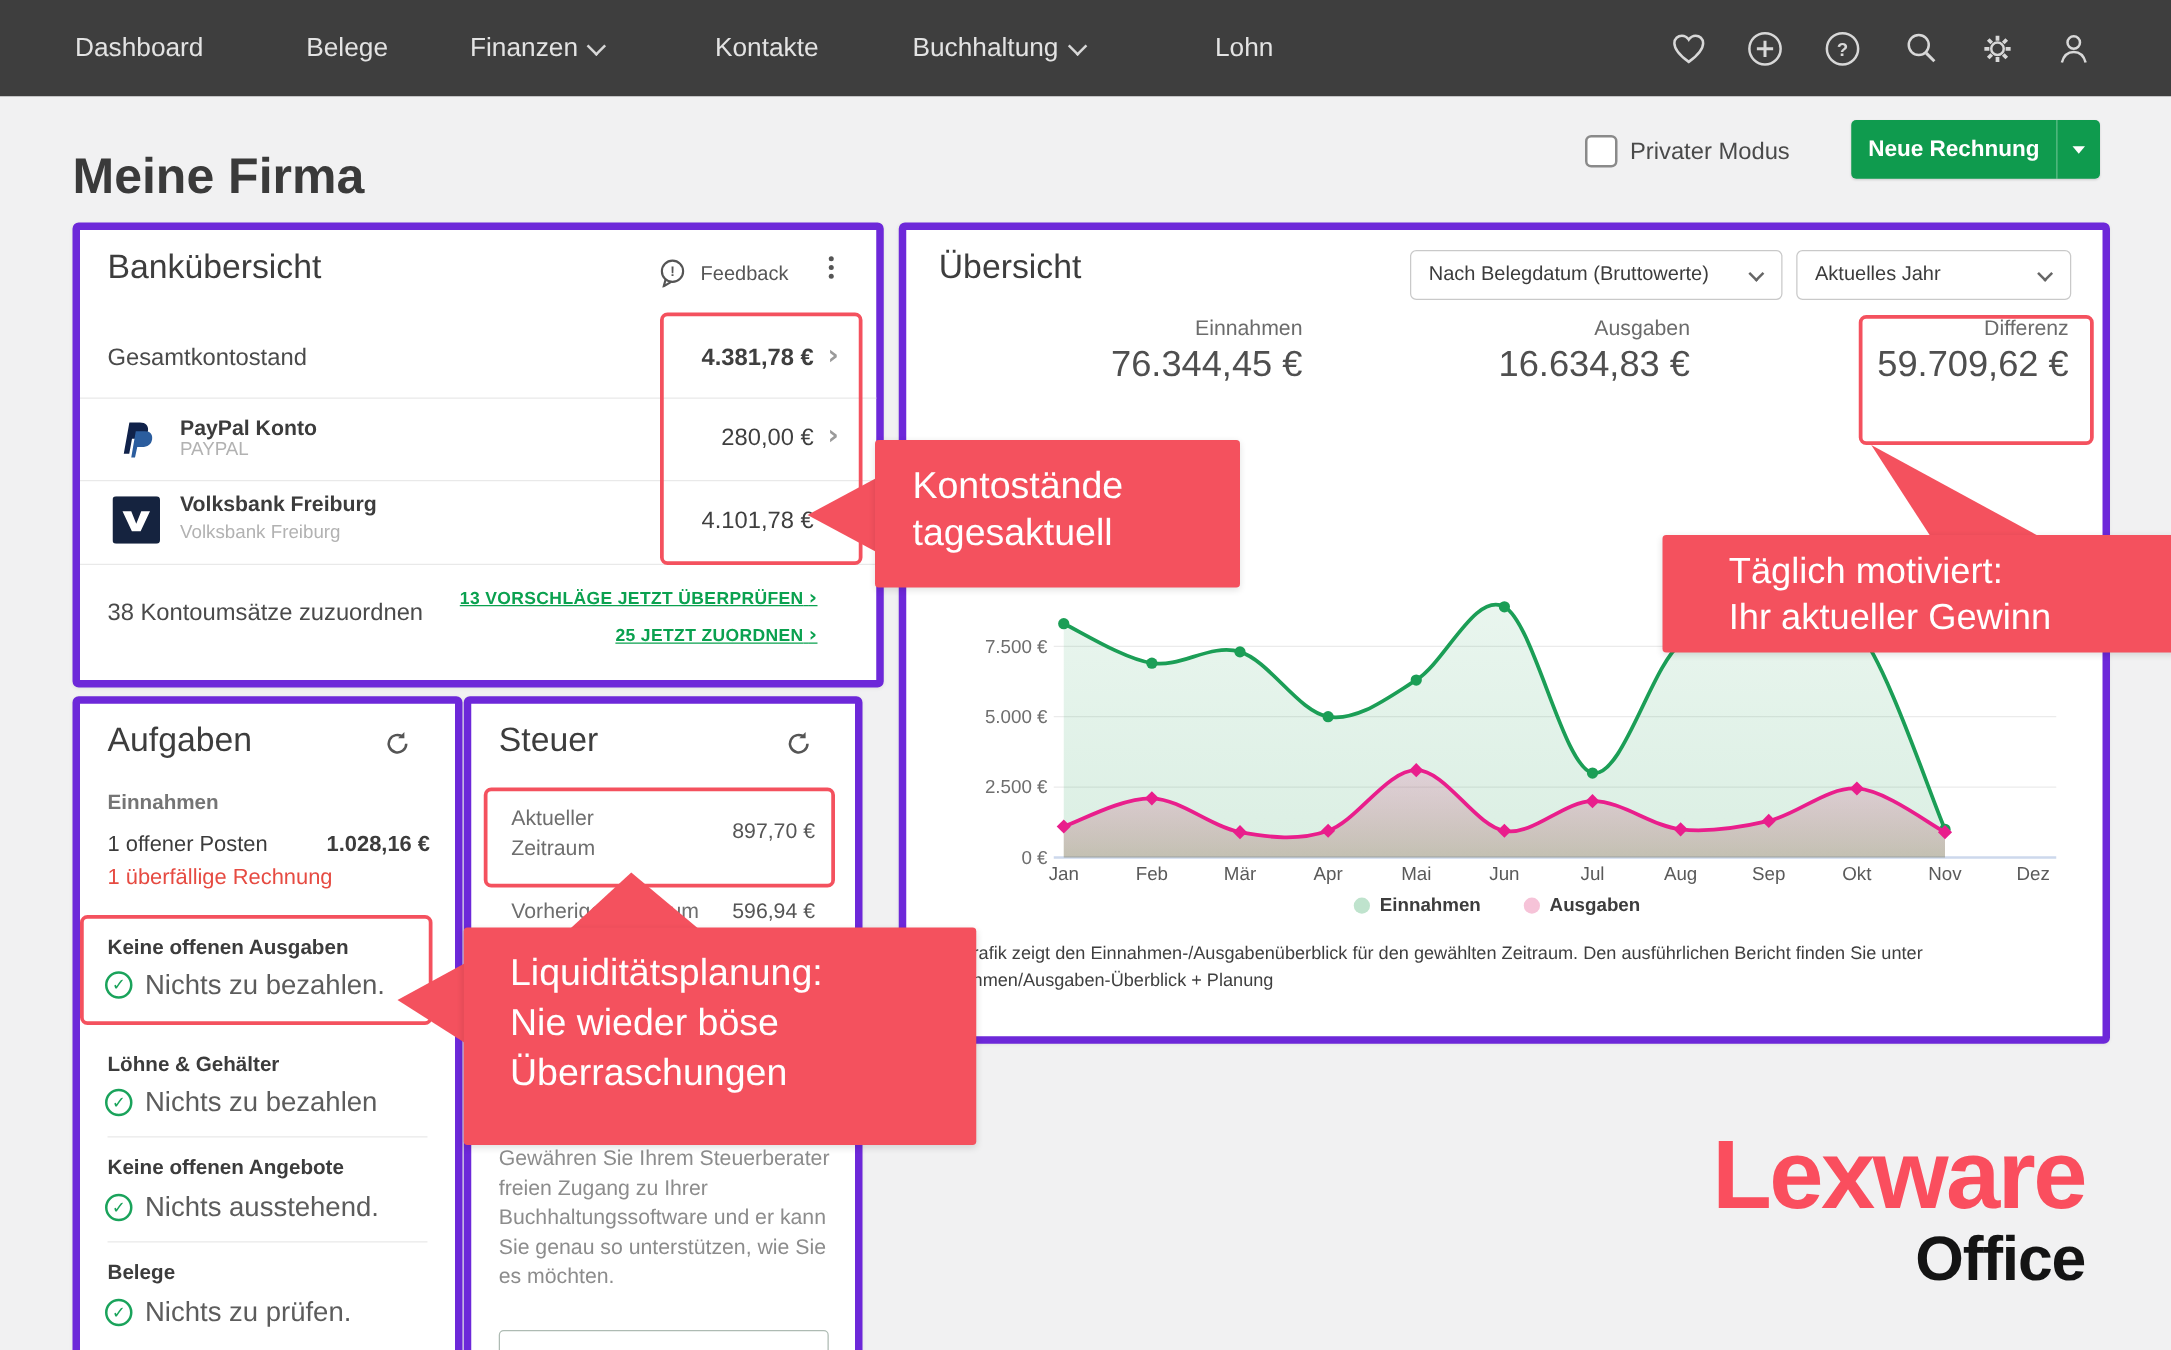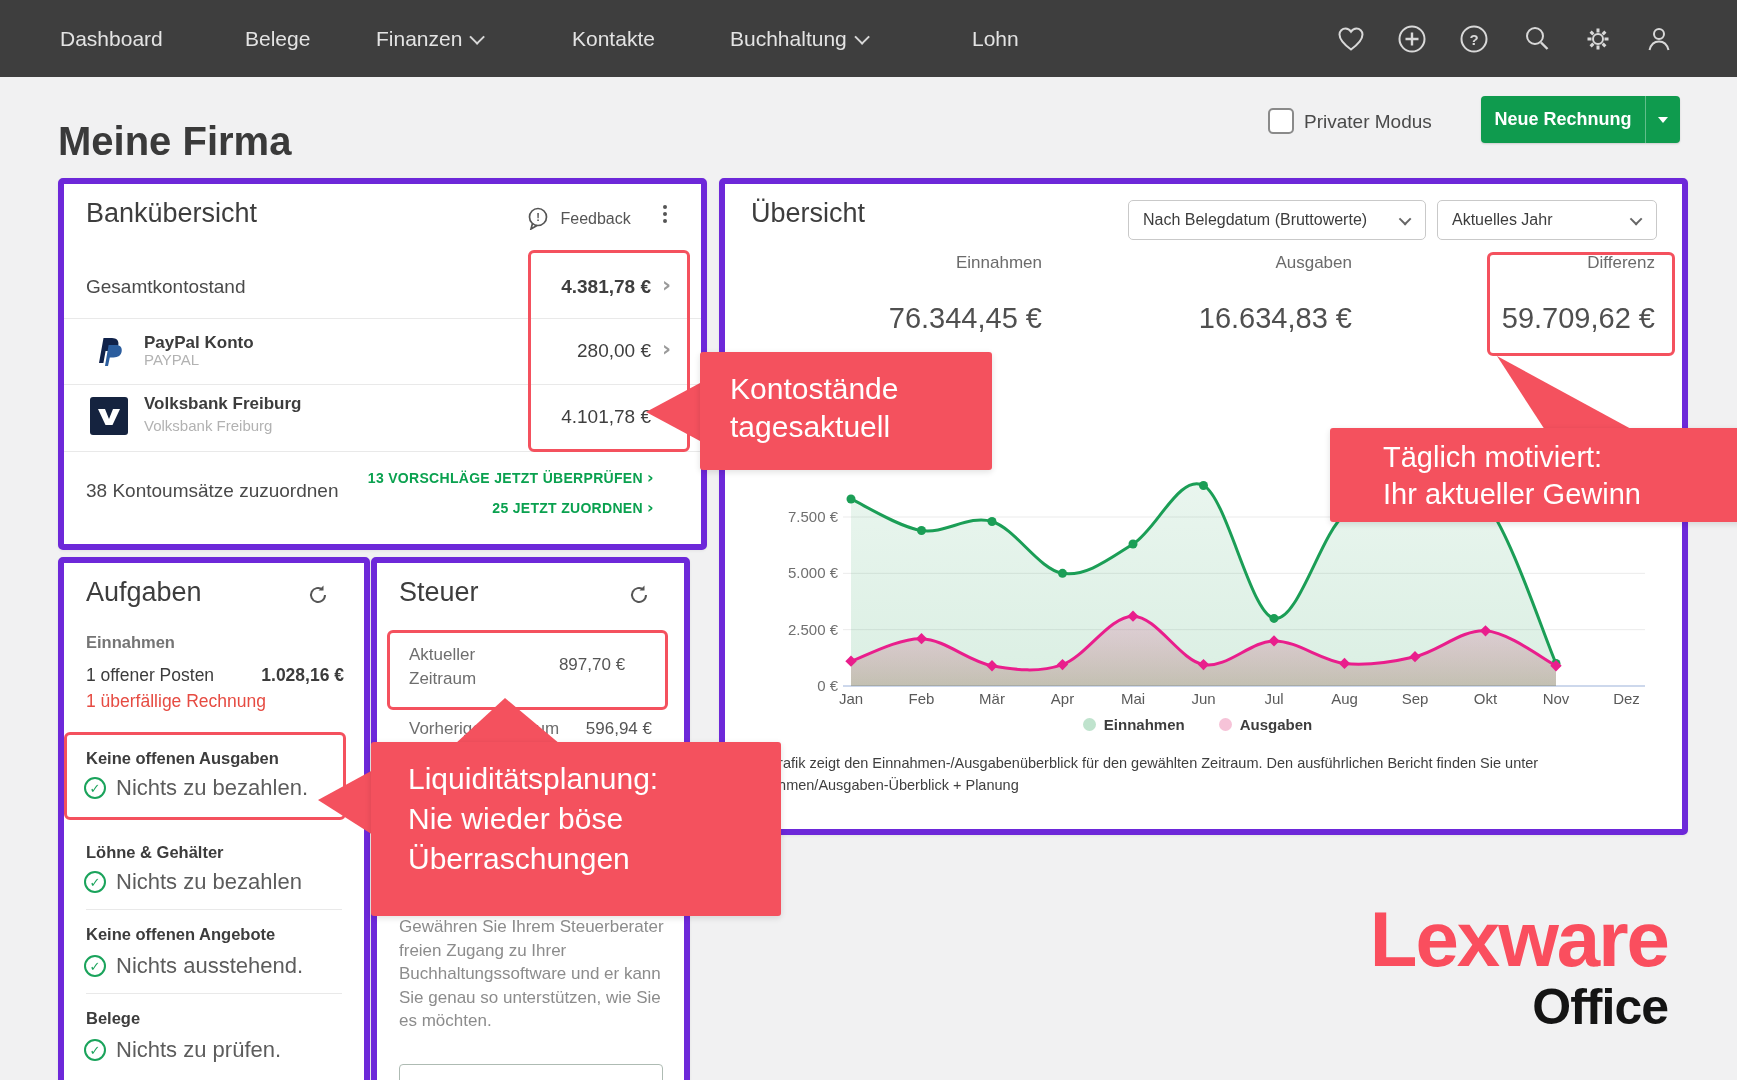--- a/index.html
+++ b/index.html
@@ -30,28 +30,28 @@
   .card{position:absolute;background:#fff;border:6px solid #6d28d9;border-radius:5px;box-shadow:0 1px 3px rgba(0,0,0,.06);z-index:1;}
   .card-title{position:absolute;font-size:27px;font-weight:400;color:var(--ink);}
   .divider{position:absolute;height:1px;background:#e9e9e9;}
   .kebab{position:absolute;width:6px;cursor:pointer;}
   .kebab i{display:block;width:4px;height:4px;border-radius:50%;background:#555;margin:3px auto;}
   .chev{color:#9a9a9a;font-size:22px;font-weight:700;font-family:"DejaVu Sans",sans-serif;}
   .rowlabel{font-size:19px;color:#4a4a4a;}
   .acct-name{font-size:17px;font-weight:700;color:#3c3c3c;}
   .acct-sub{font-size:15px;color:#b2b2b2;}
   .amount{font-size:19px;color:#3f3f3f;}
-  .greenlink{position:absolute;font-size:14px;font-weight:700;color:#0aa14f;letter-spacing:.3px;cursor:pointer;text-align:right;}
+  .greenlink{position:absolute;font-size:14px;font-weight:700;color:#0aa14f;letter-spacing:.3px;cursor:pointer;text-align:right;text-decoration:underline;}
   .greenlink .chev{color:#0aa14f;font-size:16px;}
   .redbox{position:absolute;border:3px solid var(--callout-red);border-radius:6px;z-index:5;pointer-events:none;}
   
   .dd{position:absolute;height:40px;border:1px solid #c9c9c9;border-radius:5px;background:#fff;display:flex;align-items:center;font-size:16px;color:#3c3c3c;cursor:pointer;padding:0 14px;box-sizing:border-box;}
   .dd .cdown{border-color:#666;margin-left:auto;width:7px;height:7px;}
   .stat-label{position:absolute;font-size:17px;color:#6b6b6b;text-align:right;z-index:6;}
-  .stat-value{position:absolute;font-size:29px;color:#4f4f4f;text-align:right;z-index:6;margin-top:26px;}
+  .stat-value{position:absolute;font-size:29px;color:#4f4f4f;text-align:right;z-index:6;}
   .legend{position:absolute;left:719px;top:716px;width:957px;display:flex;justify-content:center;gap:34px;z-index:2;}
   .legend .item{display:flex;align-items:center;gap:8px;font-size:15px;font-weight:700;color:#3d3d3d;}
   .dot{width:13px;height:13px;border-radius:50%;}
   .footnote{position:absolute;left:741px;top:752px;font-size:14.5px;color:#3f3f3f;line-height:22px;z-index:2;}
   
   .callout{position:absolute;background:var(--callout-red);color:#fff;z-index:9;border-radius:3px;box-shadow:0 2px 6px rgba(0,0,0,.12);}
   .callout .b{font-weight:400;}
   #tails{position:absolute;left:0;top:0;z-index:8;pointer-events:none;}
   
   .sec-h{font-size:16.5px;font-weight:700;color:#757575;}
@@ -325,21 +325,21 @@
   <section class="card" style="left:371px;top:557px;width:307px;height:533px">
     <span class="card-title" style="left:22px;top:14px">Steuer</span>
     <span class="abs" style="left:250px;top:20px;cursor:pointer">
       <svg width="24" height="24" viewBox="0 0 24 24">
           <path d="M19 12a7 7 0 1 1-2.5-5.4" fill="none" stroke="#555" stroke-width="2"></path>
           <path d="M17.5 2.5v5h-5z" fill="#555"></path>
         </svg></span>
 
     <span class="taxlabel abs" style="left:32px;top:82px">Aktueller</span>
     <span class="taxlabel abs" style="left:32px;top:106px">Zeitraum</span>
-    <span class="abs" style="left:155px;top:92px;width:120px;text-align:center;font-size:17px;color:#555">897,70 €</span>
+    <span class="abs" style="left:155px;top:92px;width:120px;text-align:right;font-size:17px;color:#555">897,70 €</span>
 
     <span class="taxlabel abs" style="left:32px;top:156px">Vorheriger Zeitraum</span>
     <span class="abs" style="left:155px;top:156px;width:120px;text-align:right;font-size:17px;color:#555">596,94 €</span>
 
     <p class="para" style="left:22px;top:352px;width:268px;margin:0">Gewähren Sie Ihrem Steuerberater freien Zugang zu Ihrer Buchhaltungssoftware und er kann Sie genau so unterstützen, wie Sie es möchten.</p>
     <div class="btn-outline" style="left:22px;top:501px;width:262px;height:46px">
         <span>Jetzt online zusammenarbeiten</span>
       </div>
   </section>
 

